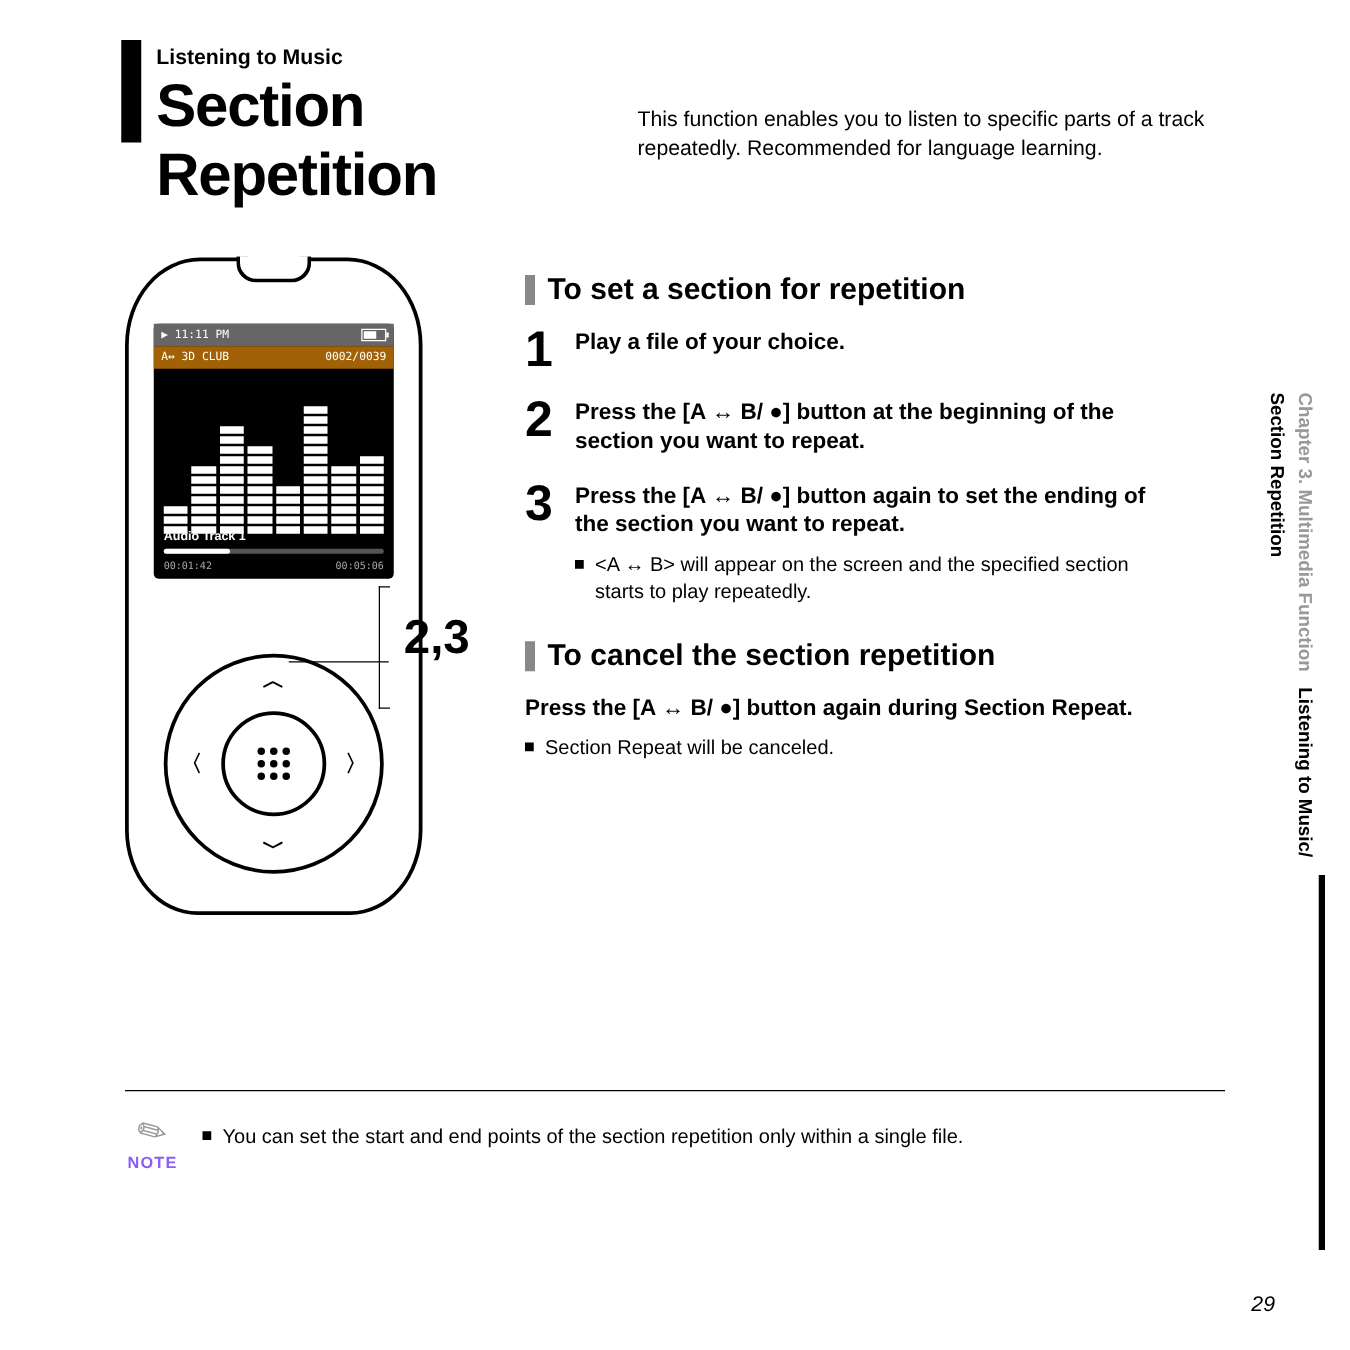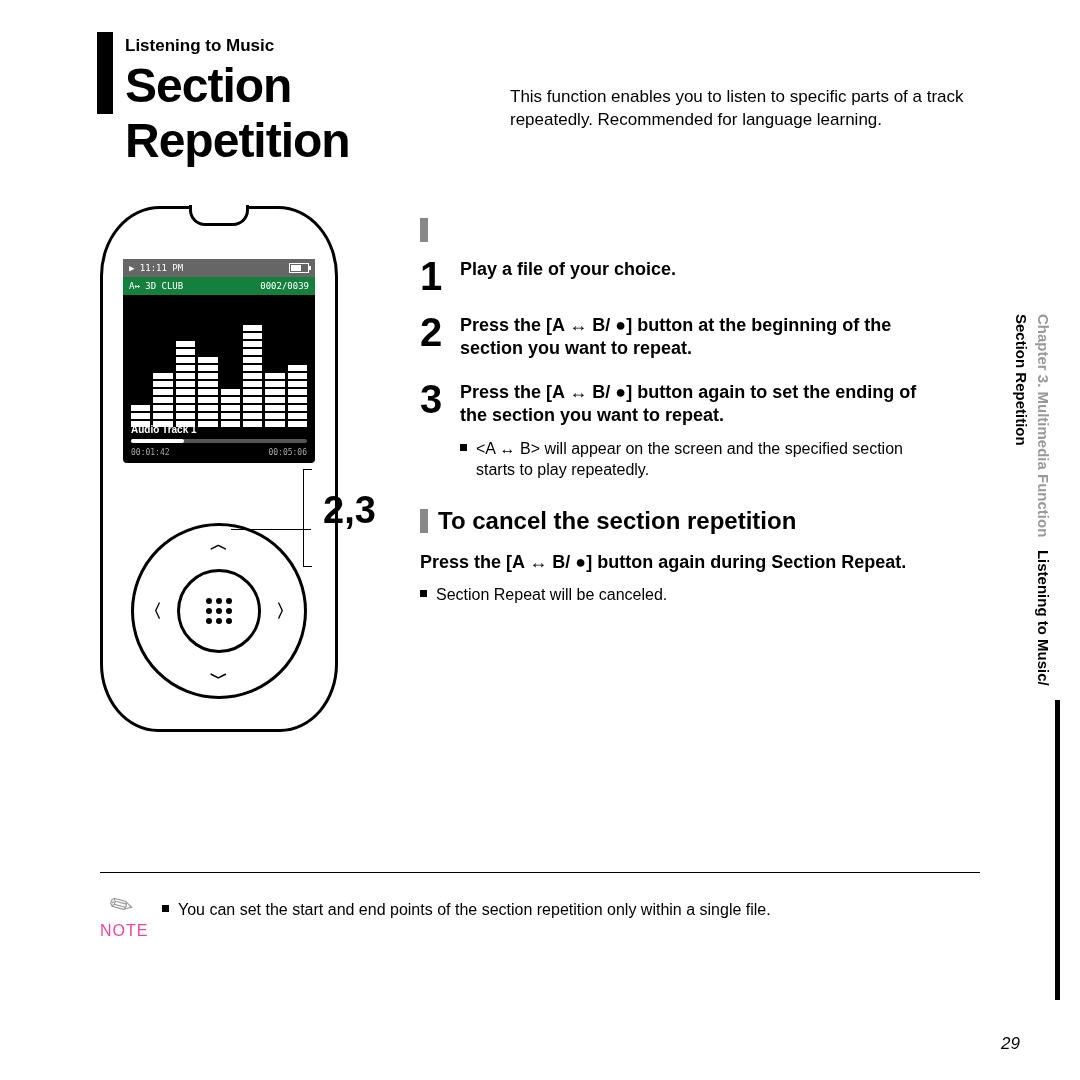--- a/index.html
+++ b/index.html
@@ -69,21 +69,21 @@
   .lanyard {
     position:absolute; top:-4px; left:50%; transform:translateX(-50%);
     width:54px; height:18px; border:3px solid #000; border-top:none;
     border-radius:0 0 16px 16px; background:#fff;
   }
   .screen {
     position:absolute; top:50px; left:20px; right:20px; height:204px;
     background:#000; border-radius:4px; color:#ccc;
   }
   .sbar{display:flex;justify-content:space-between;align-items:center;padding:4px 6px;font-size:9px;background:#666;color:#fff;font-family:monospace;}
-  .sbar2{display:flex;justify-content:space-between;align-items:center;padding:4px 6px;font-size:9px;background:#15803d;color:#fff;font-family:monospace;}
+  .sbar2{display:flex;justify-content:space-between;align-items:center;padding:4px 6px;font-size:9px;background:#a16207;color:#fff;font-family:monospace;}
   .batt{width:18px;height:8px;border:1px solid #fff;position:relative;}
   .batt:after{content:'';position:absolute;right:-3px;top:2px;width:2px;height:4px;background:#fff;}
   .batt:before{content:'';position:absolute;left:1px;top:1px;width:10px;height:6px;background:#fff;}
   .viz{position:absolute;top:48px;left:6px;right:6px;height:120px;display:flex;align-items:flex-end;gap:3px;padding:0 2px;}
   .viz .col{flex:1;display:flex;flex-direction:column;gap:2px;justify-content:flex-end;}
   .viz .seg{background:#fff;height:6px;}
   .trk{position:absolute;bottom:28px;left:8px;font-size:10px;color:#fff;font-weight:bold;}
   .pbar{position:absolute;bottom:20px;left:8px;right:8px;height:4px;background:#555;border-radius:2px;}
   .pbar .fill{width:30%;height:100%;background:#fff;border-radius:2px;}
   .times{position:absolute;bottom:6px;left:8px;right:8px;display:flex;justify-content:space-between;font-size:8px;color:#aaa;font-family:monospace;}
@@ -137,21 +137,21 @@
     writing-mode:vertical-rl; text-orientation:mixed;
     font-size:15px; font-weight:bold; text-align:left;
     line-height:1.5;
   }
   .side-label .chap{color:#999;font-weight:bold;}
   .side-bar-line{position:absolute;right:20px;top:700px;width:5px;height:300px;background:#000;}
 
   .note-row{position:absolute;left:100px;right:100px;top:872px;border-top:1px solid #000;padding-top:16px;display:flex;gap:18px;}
   .note-icon{width:44px;text-align:center;}
   .note-icon .pencil{font-size:28px;color:#999;transform:rotate(-30deg);display:inline-block;}
-  .note-icon .ntxt{font-size:16px;font-weight:normal;color:#ec4899;letter-spacing:1px;}
+  .note-icon .ntxt{font-size:13px;font-weight:bold;color:#8b5cf6;letter-spacing:1px;}
   .note-body{flex:1;}
 
   .page-num{position:absolute;right:60px;bottom:26px;font-size:17px;font-style:italic;}
 </style>
 </head>
 <body>
 
 <div class="top-bar"></div>
 <div class="header-area">
   <div class="breadcrumb">Listening to Music</div>
@@ -287,20 +287,21 @@
         <div class="pbox"></div>
         <div class="ptr"></div>
         <span>2,3</span>
       </div>
     </div>
   </div>
 
   <div class="instructions">
     <div class="sect-head">
       <div class="bar"></div>
+        <div class="txt">To set a section for repetition</div>
     </div>
 
     <div class="step">
       <div class="num">1</div>
       <div class="step-body">
         <div class="step-title">Play a file of your choice.</div>
       </div>
     </div>
 
     <div class="step">

